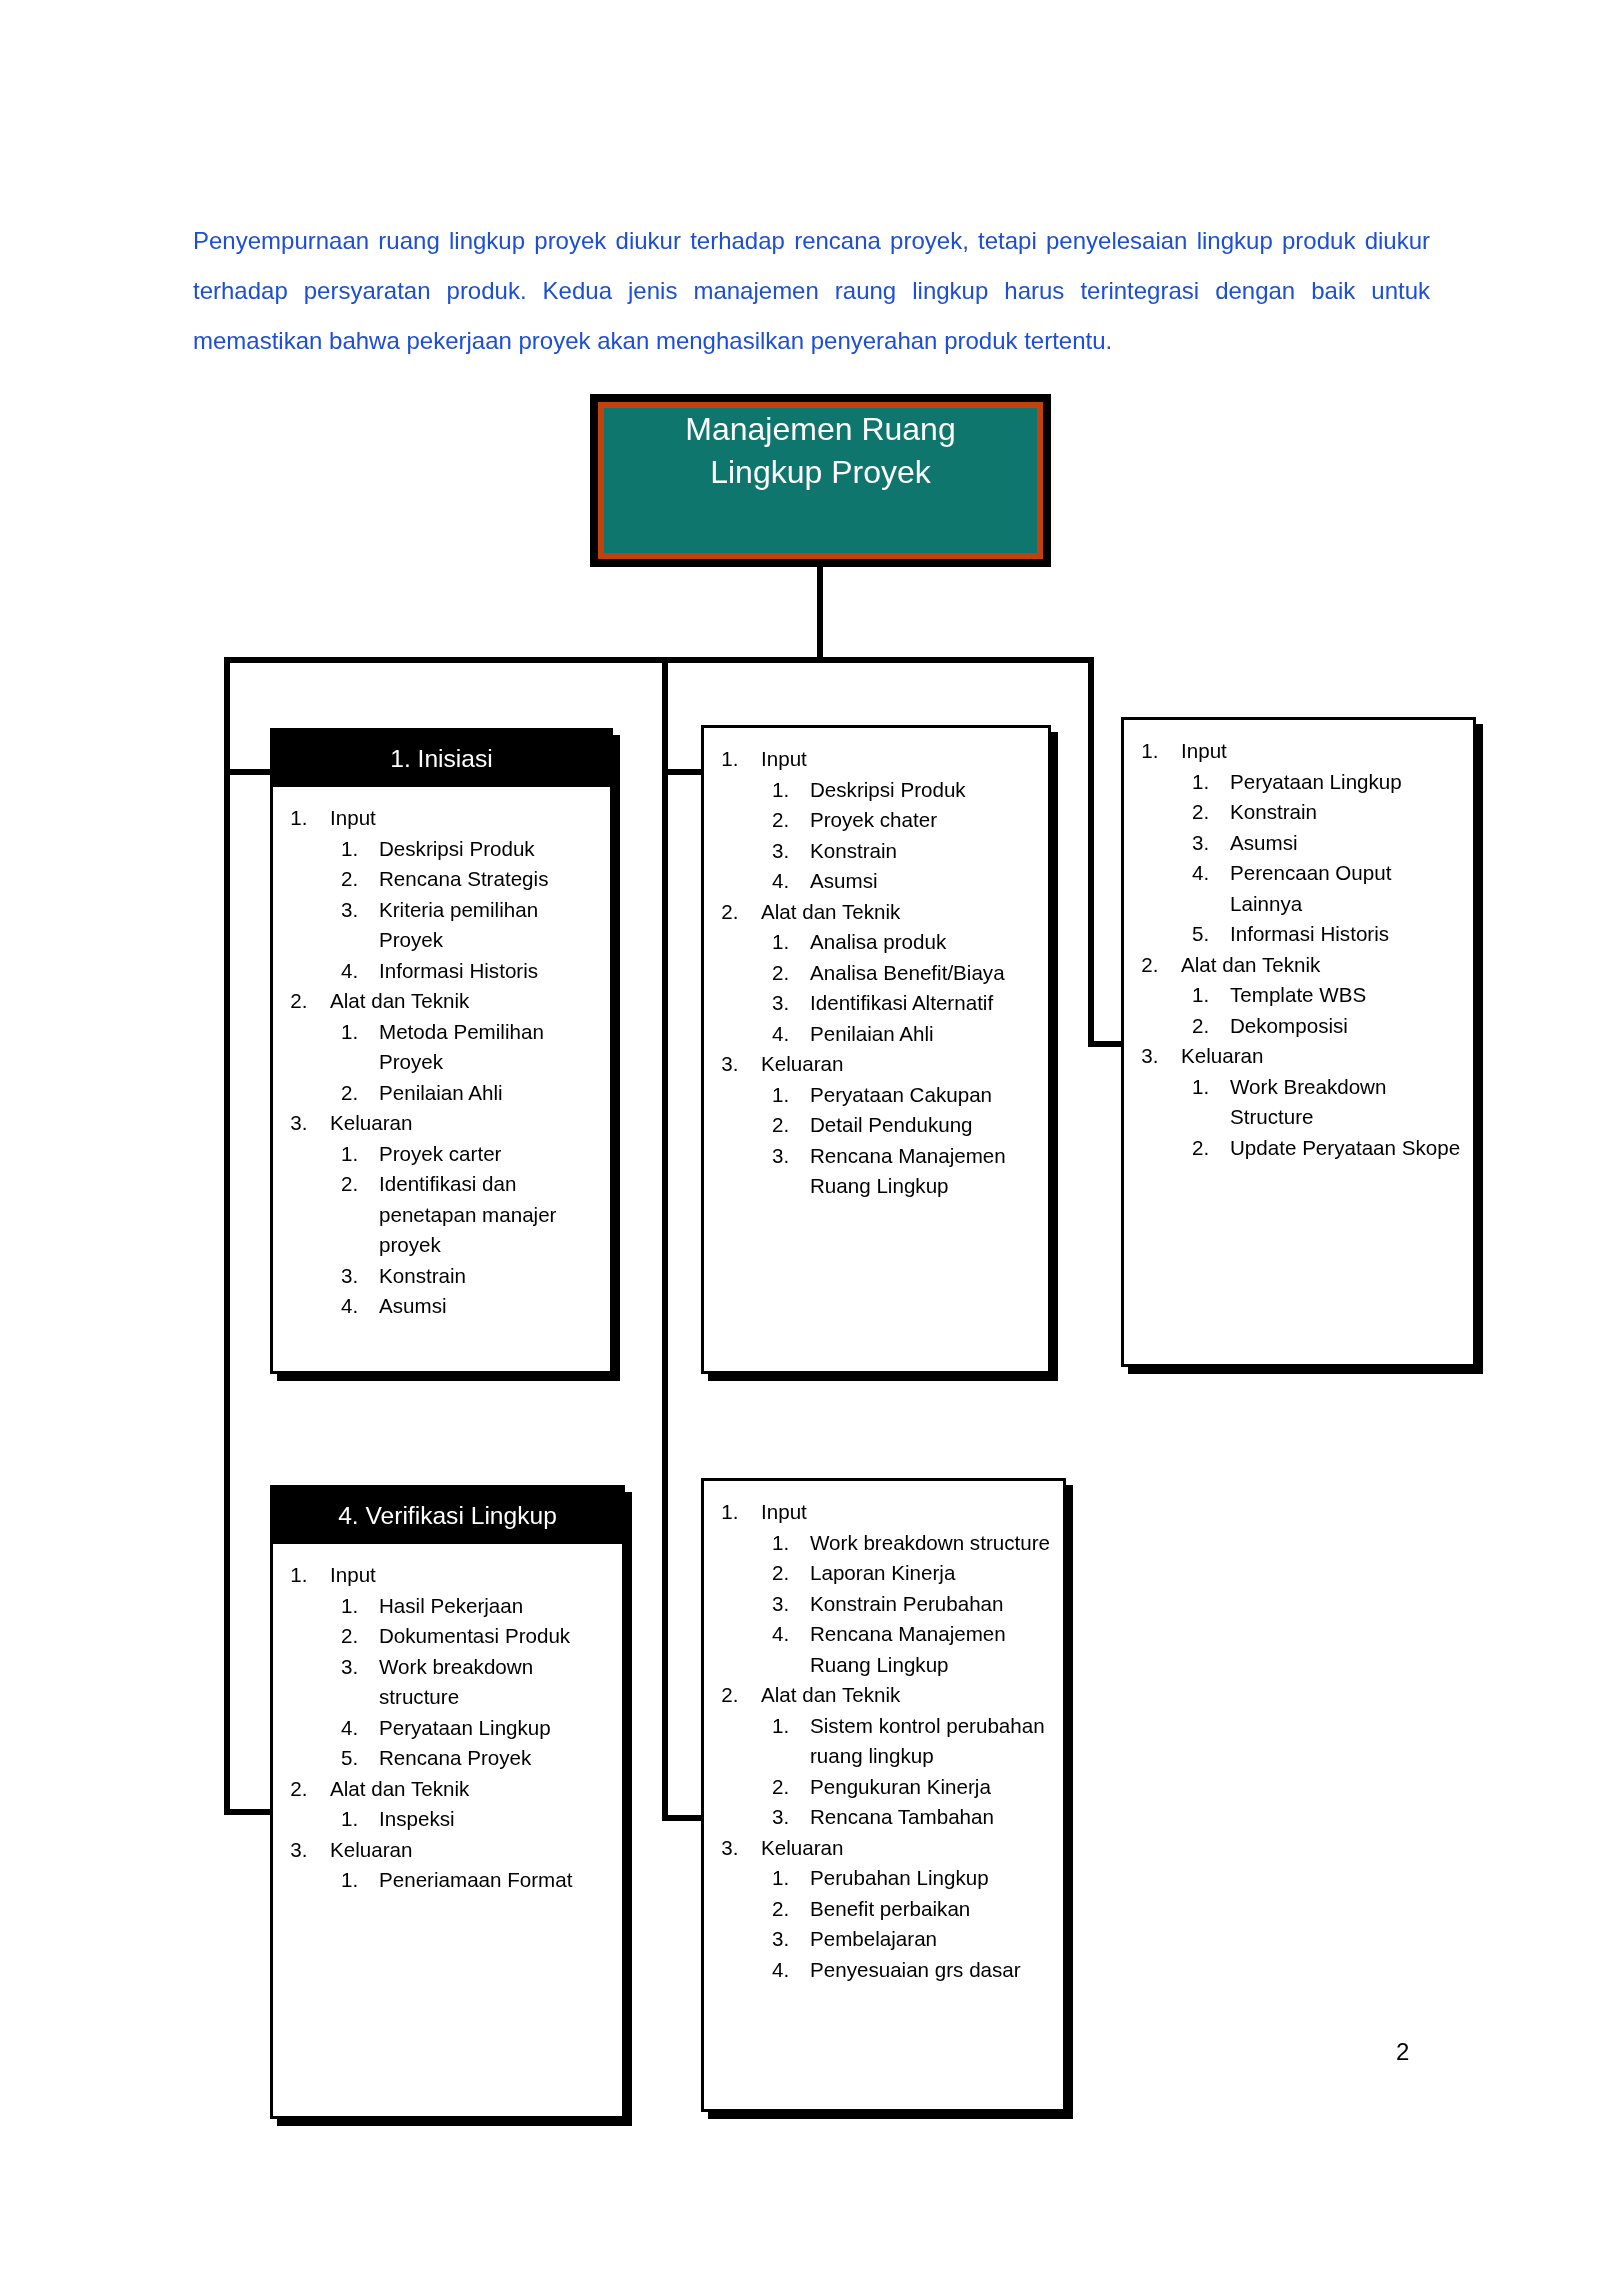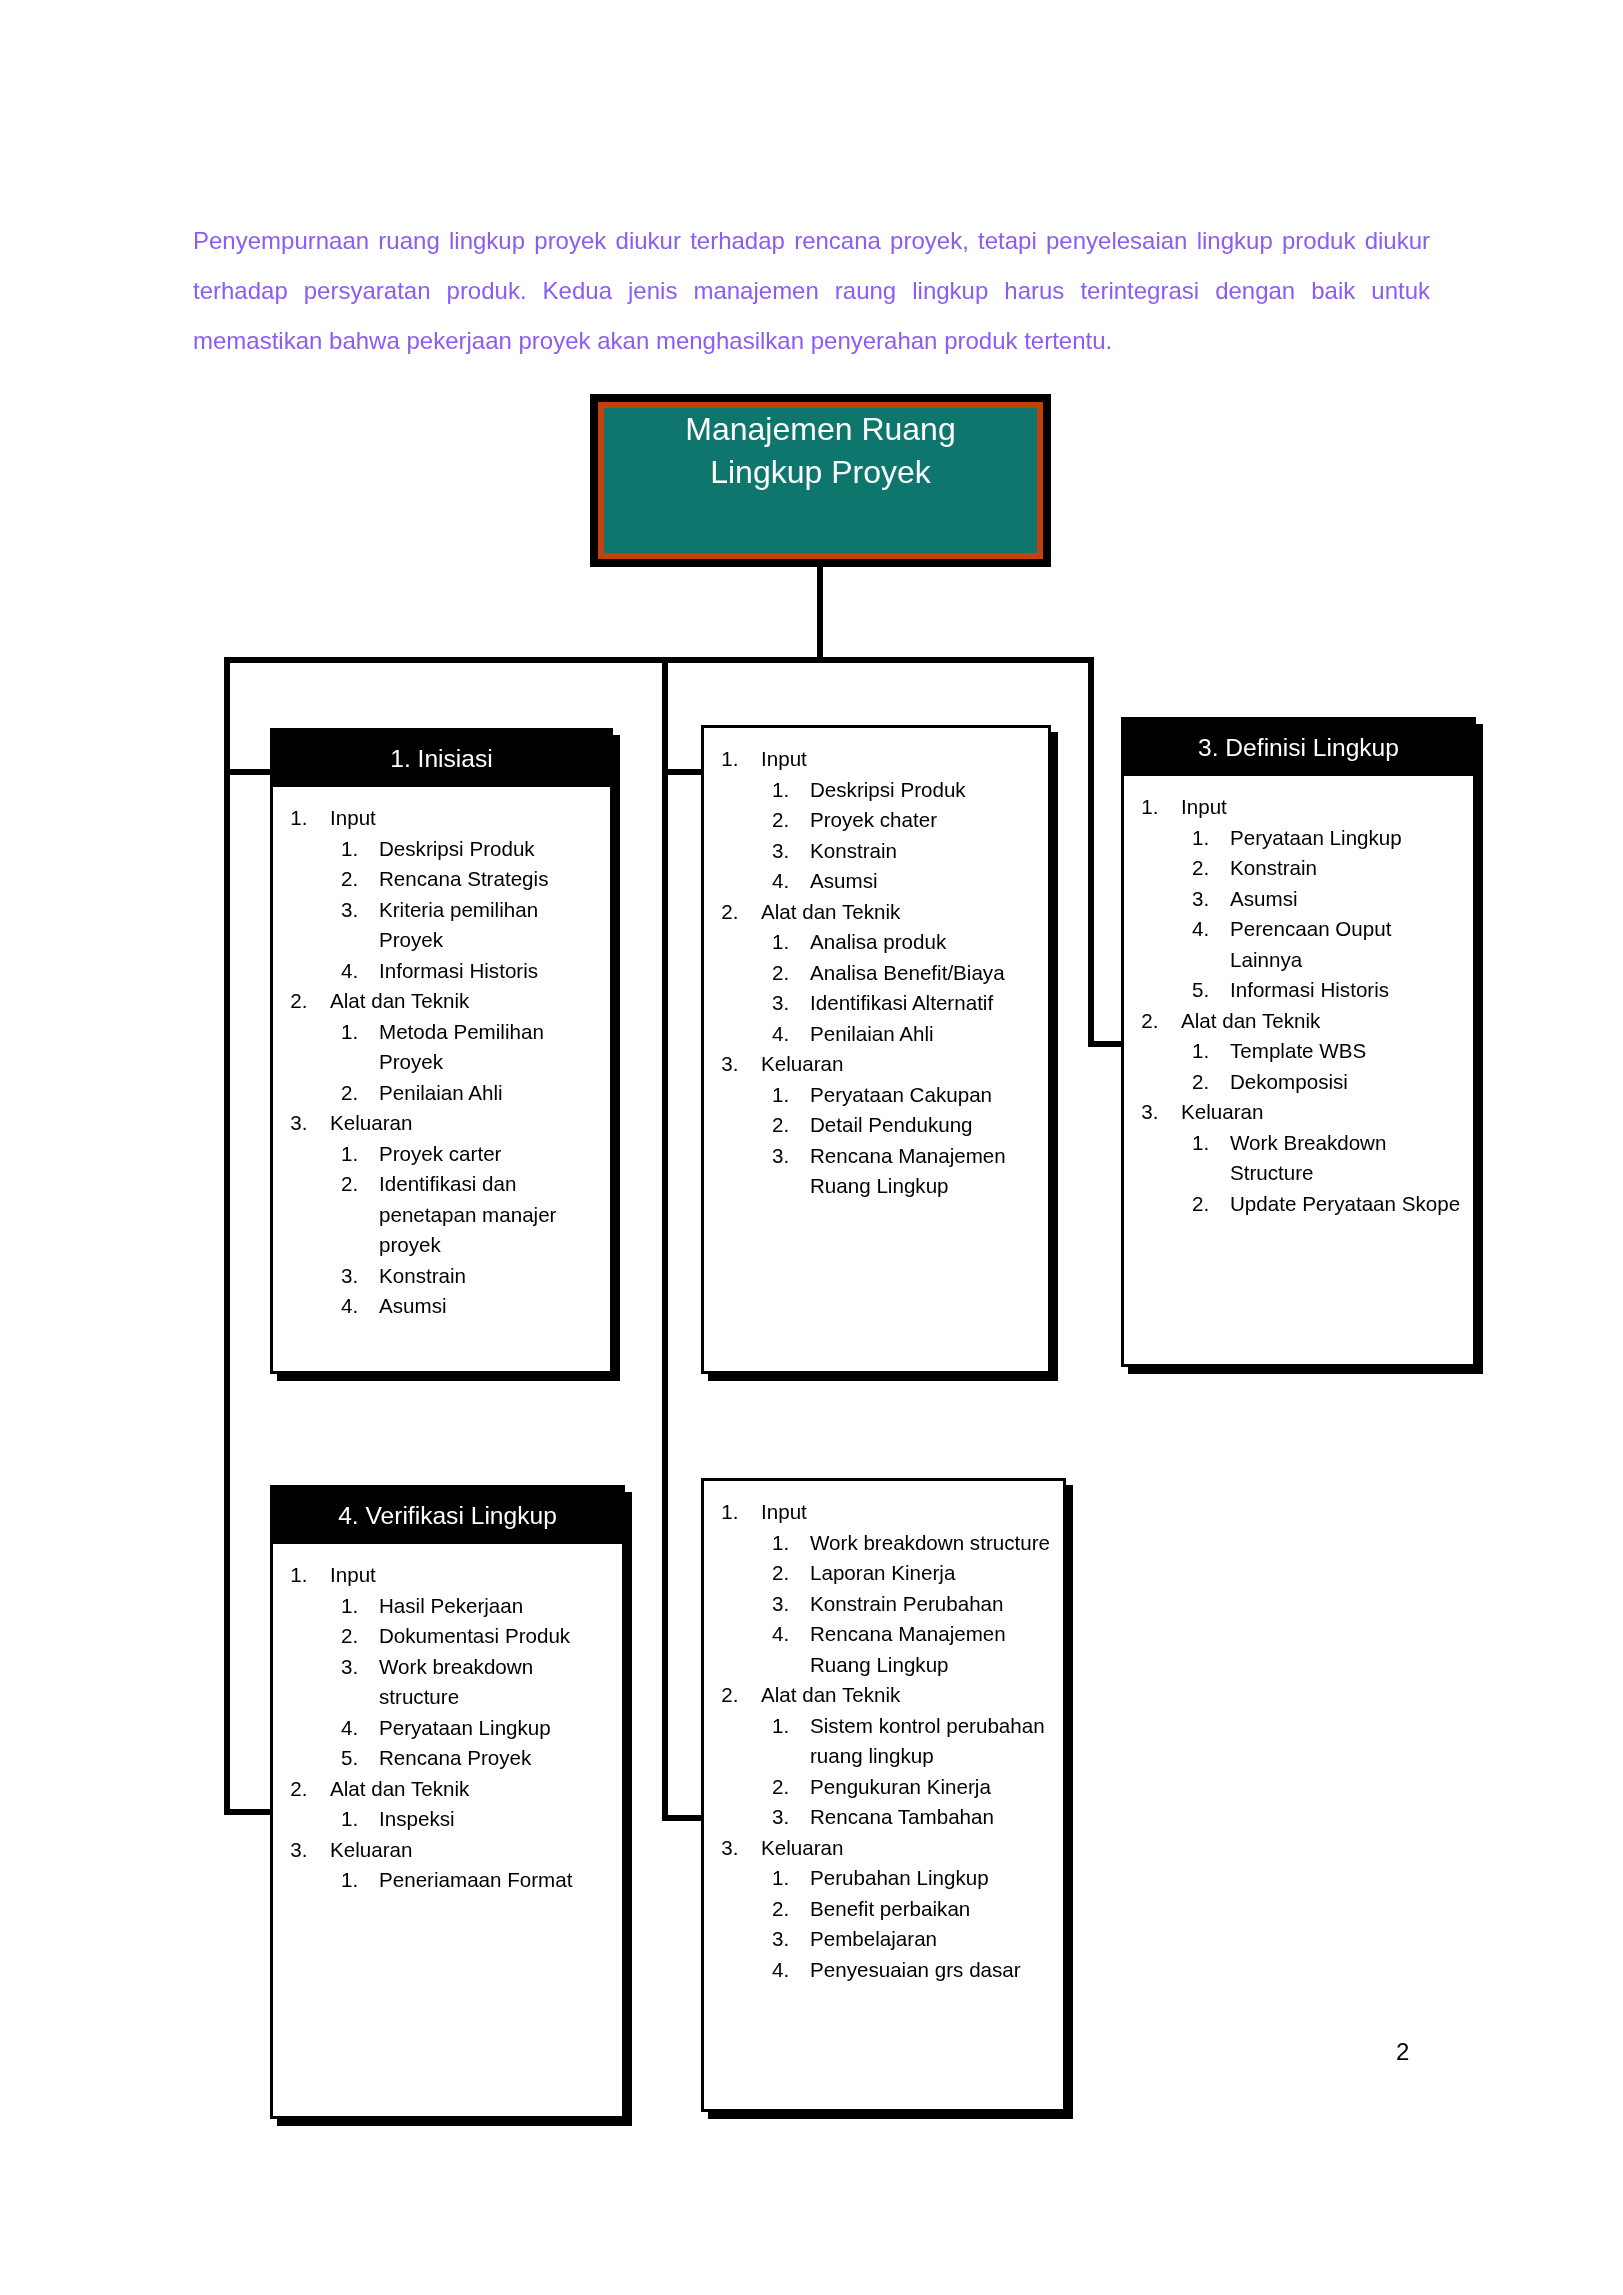--- a/index.html
+++ b/index.html
@@ -19,21 +19,21 @@
   
   #intro-paragraph {
     position: absolute;
     left: 193px;
     top: 192px;
     width: 1237px;
     font-size: 24px;
     line-height: 50px;
     text-align: justify;
     text-justify: inter-word;
-    color: #8b5cf6;
+    color: #1d4ed8;
   }
 
   
   #page-number {
     position: absolute;
     left: 1396px;
     top: 2038px;
     font-size: 24px;
     color: #000;
   }
@@ -253,21 +253,20 @@
           </ol>
         </li>
       </ol>
     </div>
   </div>
 </div>
 
 <div class="node" style="left:1121px; top:707px; width:355px; height:650px;">
   <div class="shadow"></div>
   <div class="frame">
-    <div class="node-header">3. Definisi Lingkup</div>
     <div class="node-body">
       <ol class="lvl1">
         <li>
           <span>Input</span>
           <ol class="lvl2">
             <li>Peryataan Lingkup</li>
             <li>Konstrain</li>
             <li>Asumsi</li>
             <li>Perencaan Ouput Lainnya</li>
             <li>Informasi Historis</li>

